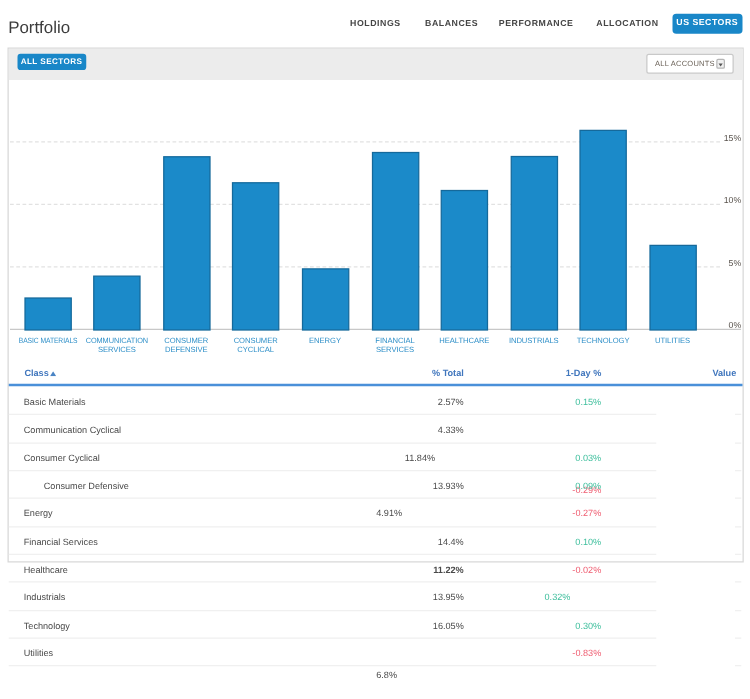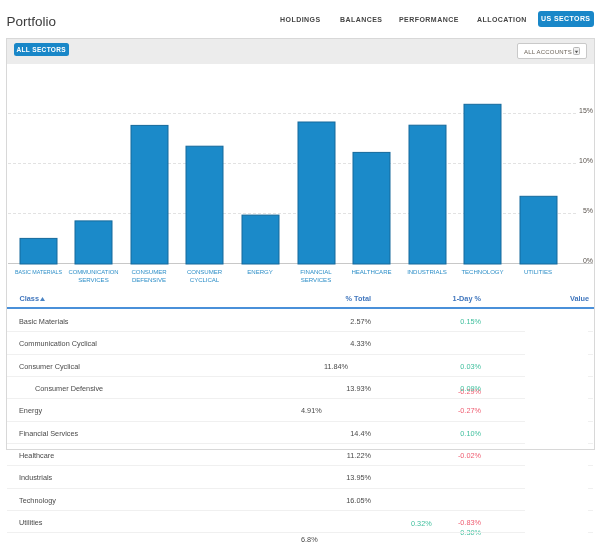--- a/index.html
+++ b/index.html
@@ -137,36 +137,36 @@
       </div>
       <div class="abs" style="left:0;top:382.75px;width:587px;height:22.35px;">
         <div class="abs row-name" style="left:12px;top:7px;">Financial Services</div>
         <div class="abs row-num" style="left:294px;top:7px;width:70px;text-align:right;">14.4%</div>
         <div class="abs row-num green" style="left:404px;top:7px;width:70px;text-align:right;">0.10%</div>
         <div class="abs" style="left:0;bottom:0;width:518px;border-bottom:1.5px solid #f0f0f0;"></div>
         <div class="abs" style="left:581px;bottom:0;width:5px;border-bottom:1.5px solid #f0f0f0;"></div>
       </div>
       <div class="abs" style="left:0;top:405.1px;width:587px;height:22.35px;">
         <div class="abs row-name" style="left:12px;top:7px;">Healthcare</div>
-        <div class="abs row-num" style="left:294px;top:7px;width:70px;text-align:right;">11.22%</div>
+        <div class="abs row-num" style="left:294px;top:7px;width:70px;text-align:right;font-weight:bold;">11.22%</div>
         <div class="abs row-num red" style="left:404px;top:7px;width:70px;text-align:right;">-0.02%</div>
         <div class="abs" style="left:0;bottom:0;width:518px;border-bottom:1.5px solid #f0f0f0;"></div>
         <div class="abs" style="left:581px;bottom:0;width:5px;border-bottom:1.5px solid #f0f0f0;"></div>
       </div>
       <div class="abs" style="left:0;top:427.45px;width:587px;height:22.35px;">
         <div class="abs row-name" style="left:12px;top:7px;">Industrials</div>
         <div class="abs row-num" style="left:294px;top:7px;width:70px;text-align:right;">13.95%</div>
-        <div class="abs row-num green" style="left:404px;top:7px;width:70px;text-align:left;margin-top:46px;">0.32%</div>
+        <div class="abs row-num green" style="left:404px;top:7px;width:70px;text-align:center;">0.32%</div>
         <div class="abs" style="left:0;bottom:0;width:518px;border-bottom:1.5px solid #f0f0f0;"></div>
         <div class="abs" style="left:581px;bottom:0;width:5px;border-bottom:1.5px solid #f0f0f0;"></div>
       </div>
       <div class="abs" style="left:0;top:449.8px;width:587px;height:22.35px;">
         <div class="abs row-name" style="left:12px;top:7px;">Technology</div>
         <div class="abs row-num" style="left:294px;top:7px;width:70px;text-align:right;">16.05%</div>
-        <div class="abs row-num green" style="left:404px;top:7px;width:70px;text-align:right;margin-top:32px;">0.30%</div>
+        <div class="abs row-num green" style="left:404px;top:7px;width:70px;text-align:right;">0.30%</div>
         <div class="abs" style="left:0;bottom:0;width:518px;border-bottom:1.5px solid #f0f0f0;"></div>
         <div class="abs" style="left:581px;bottom:0;width:5px;border-bottom:1.5px solid #f0f0f0;"></div>
       </div>
       <div class="abs" style="left:0;top:472.15px;width:587px;height:22.35px;">
         <div class="abs row-name" style="left:12px;top:7px;">Utilities</div>
         <div class="abs row-num" style="left:294px;top:24px;width:70px;text-align:left;">6.8%</div>
         <div class="abs row-num red" style="left:404px;top:7px;width:70px;text-align:right;">-0.83%</div>
         <div class="abs" style="left:0;bottom:0;width:518px;border-bottom:1.5px solid #f0f0f0;"></div>
         <div class="abs" style="left:581px;bottom:0;width:5px;border-bottom:1.5px solid #f0f0f0;"></div>
       </div>

